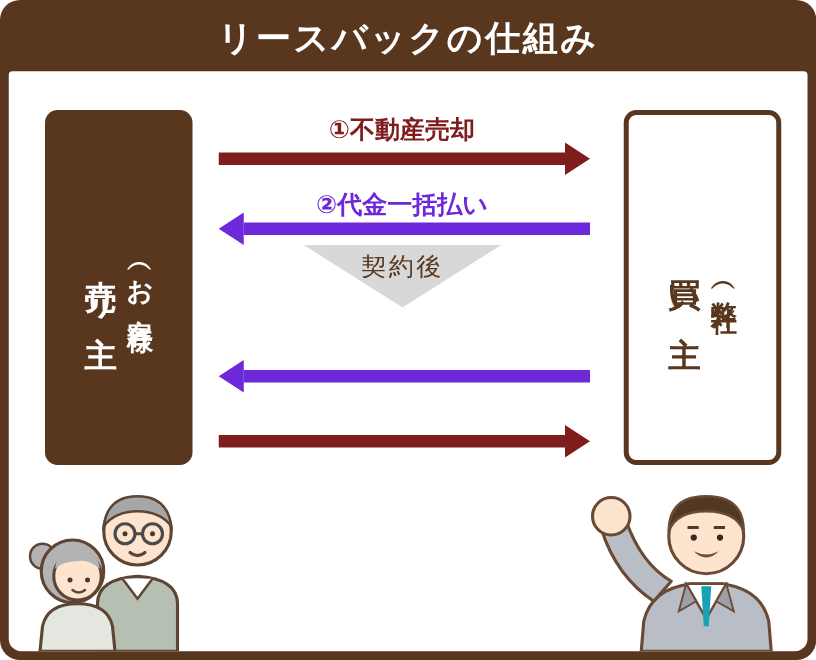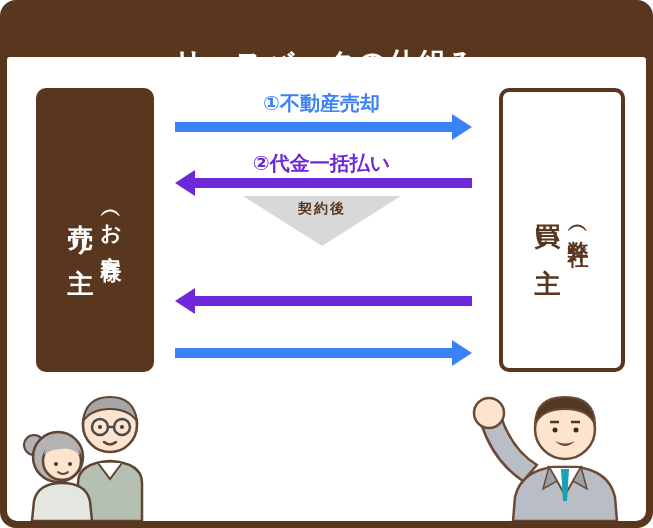--- a/index.html
+++ b/index.html
@@ -26,21 +26,20 @@
     overflow: hidden;
   }
   .title {
     position: absolute;
     top: 12px; left: 0; right: 0;
     text-align: center;
     color: #ffffff;
     font-size: 28px;
     font-weight: bold;
     letter-spacing: 2px;
-    margin-top: 32px;
   }
   
   .party {
     position: absolute;
     border-radius: 10px;
     display: flex;
     flex-direction: row;
     justify-content: center;
     align-items: center;
     gap: 7px;
@@ -65,21 +64,21 @@
   }
   
   .flow-label {
     position: absolute;
     left: 170px; width: 303px;
     text-align: center;
     font-weight: bold;
     font-size: 20px;
     white-space: nowrap;
   }
-  .c-brown { color: #3b82f6; }
+  .c-brown { color: #7f1d1d; }
   .c-teal  { color: #6d28d9; }
   
   .arrow {
     position: absolute;
     left: 175px; width: 297px; height: 26px;
     display: flex;
     align-items: center;
   }
   .arrow .shaft { flex: 1; height: 10px; background: currentColor; }
   .arrow .head {
@@ -95,22 +94,22 @@
     left: 243px; top: 196px; width: 158px; height: 50px;
     background: #d8d8d8;
     -webkit-clip-path: polygon(0 0, 100% 0, 50% 100%);
     clip-path: polygon(0 0, 100% 0, 50% 100%);
   }
   .after-banner span {
     display: block;
     margin-top: 4px;
     text-align: center;
     color: #59371f;
-    font-weight: bold;
-    font-size: 14px;
+    font-weight: normal;
+    font-size: 20px;
     letter-spacing: 2px;
   }
   .illus { position: absolute; }
 </style>
 </head>
 <body>
 
 <div class="stage">
   <div class="frame"></div>
   <div class="content"></div>

